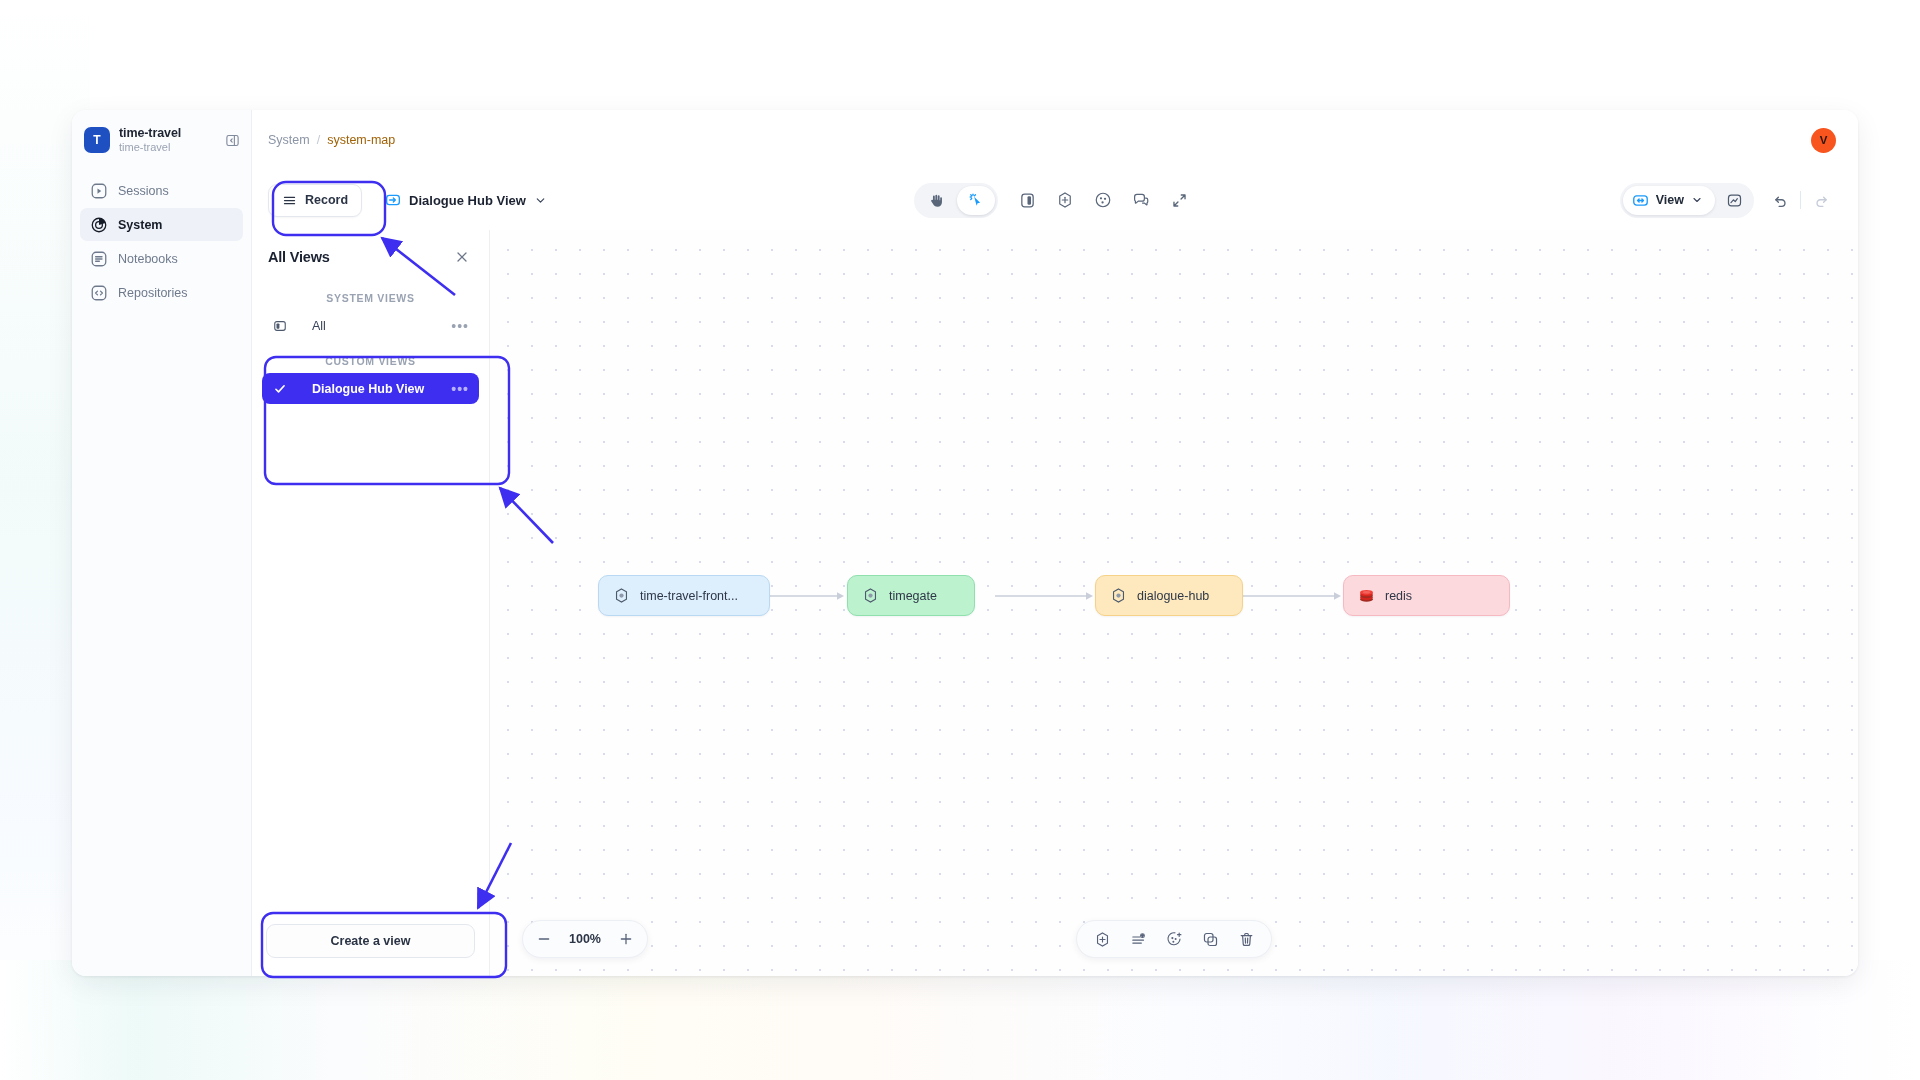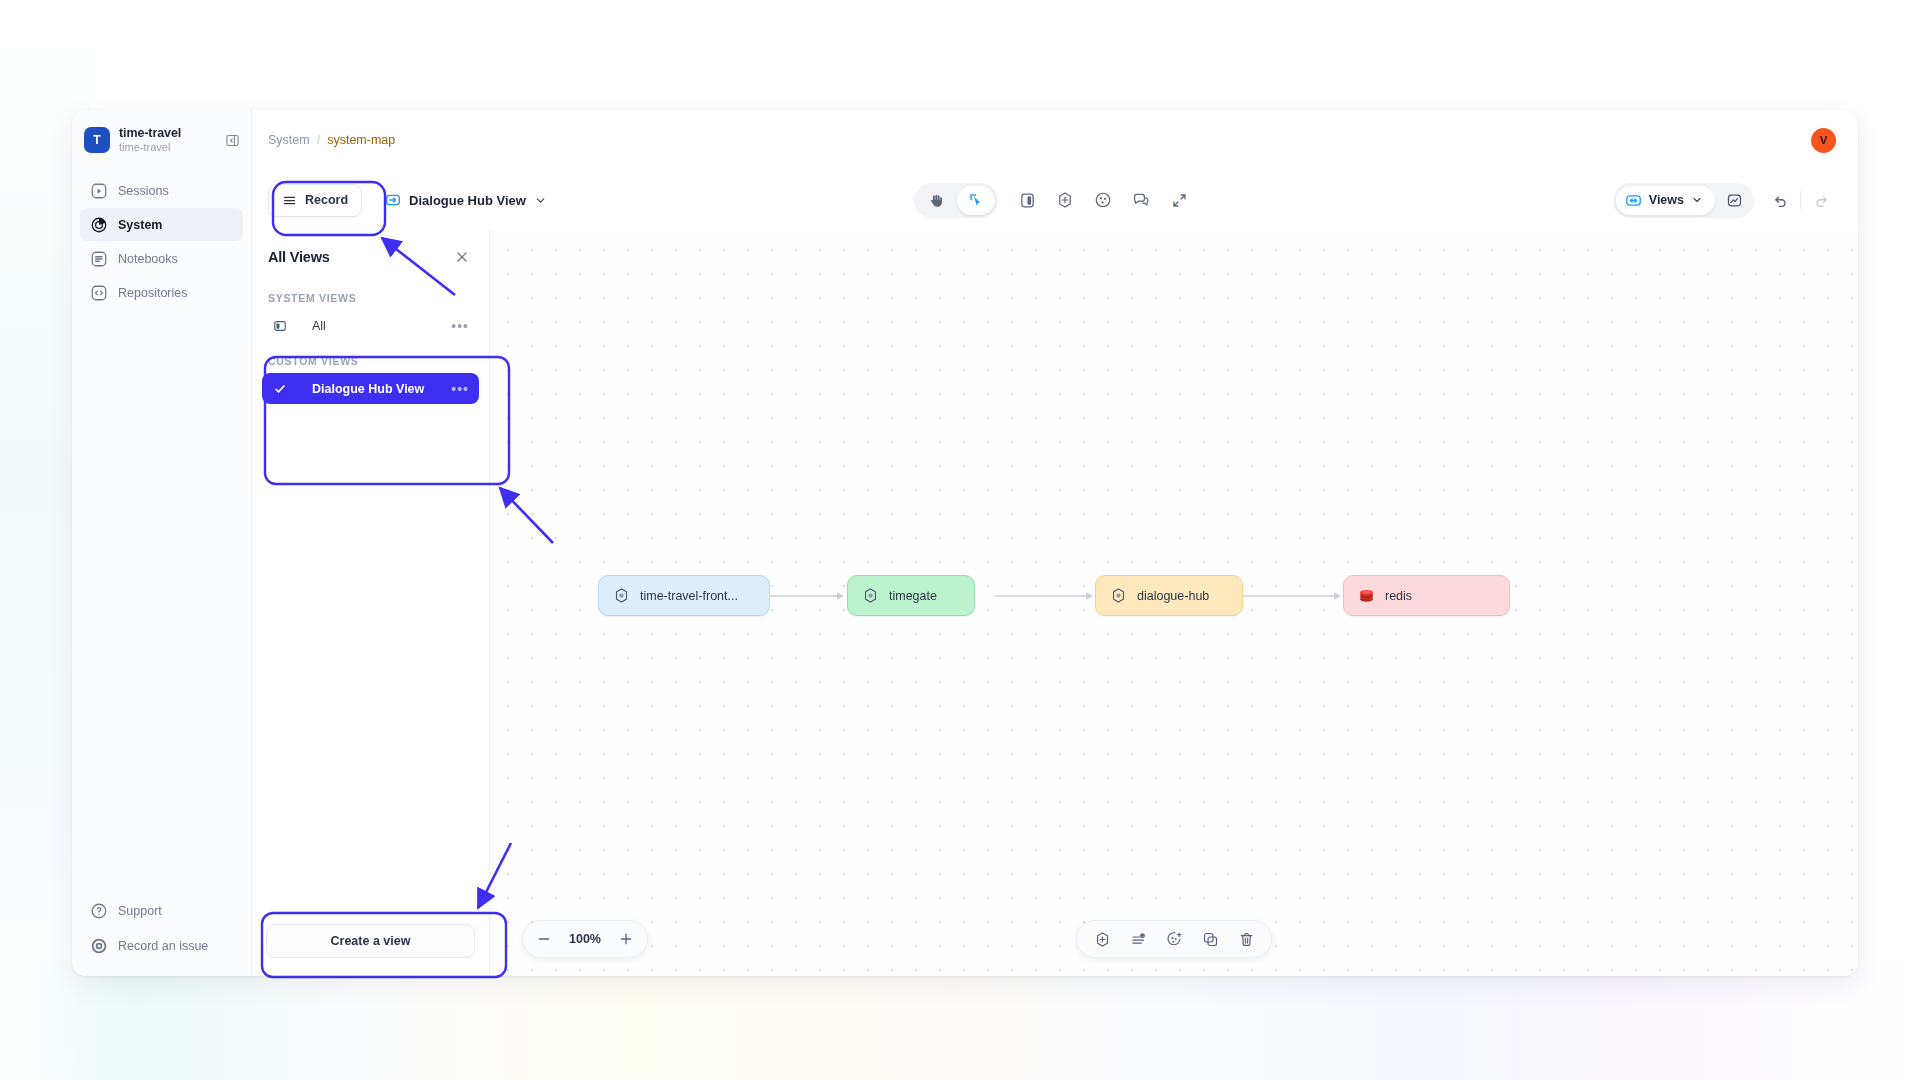--- a/index.html
+++ b/index.html
@@ -206,21 +206,21 @@
     padding: 16px 16px 10px 16px;
   }
   .vp-title { font-size: 14.5px; font-weight: 700; color: #1b2231; letter-spacing: -.2px; }
   .vp-close {
     margin-left: auto; width: 22px; height: 22px;
     display: flex; align-items: center; justify-content: center;
     color: #6b7689; cursor: pointer;
   }
   .vp-section-label {
     font-size: 10.5px; font-weight: 700; letter-spacing: .7px;
-    color: #9aa3b2; padding: 14px 16px 6px;
+    color: #9aa3b2; padding: 14px 16px 6px; text-align: center;
   }
   .vp-item {
     display: flex; align-items: center; gap: 25px;
     margin: 0 10px; padding: 0 10px;
     height: 31px; border-radius: 8px;
     font-size: 12.5px; color: #38425a; cursor: pointer;
   }
   .vp-item .vp-dots { margin-left: auto; color: #9aa3b2; font-size: 14px; letter-spacing: 1px; line-height: 1; }
   .vp-item.selected { background: #3d2ef0; color: #ffffff; font-weight: 600; }
   .vp-item.selected .vp-dots { color: #b9b2fb; }
@@ -354,41 +354,20 @@
               <rect x="3" y="3" width="18" height="18" rx="5"></rect>
               <path d="M10 9.5L7.5 12l2.5 2.5M14 9.5l2.5 2.5-2.5 2.5" stroke-linecap="round" stroke-linejoin="round"></path>
             </svg>
           </span>
           <span>Repositories</span>
         </div>
       </div>
 
       <div class="nav-spacer"></div>
 
-      <div class="nav-bottom">
-        <div class="nav-item">
-          <span class="nav-icon">
-            <svg width="18" height="18" viewBox="0 0 24 24" fill="none" stroke="currentColor" stroke-width="1.7">
-              <circle cx="12" cy="12" r="9"></circle>
-              <path d="M9.8 9.3a2.3 2.3 0 1 1 2.9 2.6c-.5.2-.7.6-.7 1.1v.4" stroke-linecap="round"></path>
-              <circle cx="12" cy="16.3" r=".9" fill="currentColor" stroke="none"></circle>
-            </svg>
-          </span>
-          <span>Support</span>
-        </div>
-        <div class="nav-item">
-          <span class="nav-icon">
-            <svg width="18" height="18" viewBox="0 0 24 24" fill="none" stroke="currentColor" stroke-width="2.4">
-              <circle cx="12" cy="12" r="8.5"></circle>
-                <circle cx="12" cy="12" r="3.2"></circle>
-            </svg>
-          </span>
-          <span>Record an issue</span>
-        </div>
-      </div>
     </div>
 
     <div id="main">
 
       <div id="topbar">
         <div style="display:flex;align-items:center;">
           <span class="crumb">System</span>
           <span class="crumb-sep">/</span>
           <span class="crumb-cur">system-map</span>
         </div>
@@ -483,21 +462,21 @@
 
         <div class="tb-right">
           <div class="auto-group">
             <div class="auto-pill">
               <span style="display:flex;">
                 <svg width="17" height="17" viewBox="0 0 24 24" fill="none" stroke="#1a9afd" stroke-width="1.9">
                   <rect x="2.5" y="5.5" width="19" height="13" rx="4"></rect>
                   <path d="M8.3 12h7.4M10 9.8L7.8 12l2.2 2.2M14 9.8l2.2 2.2-2.2 2.2" stroke-linecap="round" stroke-linejoin="round"></path>
                 </svg>
               </span>
-              <span>Views</span>
+              <span>View</span>
               <span style="display:flex;color:#3b465c;">
                 <svg width="12" height="12" viewBox="0 0 24 24" fill="none" stroke="currentColor" stroke-width="2.3" stroke-linecap="round" stroke-linejoin="round">
                     <path d="M6 9l6 6 6-6"></path>
                   </svg>
               </span>
             </div>
             <div class="auto-icon-btn">
               <svg width="17" height="17" viewBox="0 0 24 24" fill="none" stroke="currentColor" stroke-width="1.7">
                 <rect x="3.5" y="4.5" width="17" height="15" rx="4"></rect>
                 <path d="M7 15l3.5-4 2.5 2.5L16 9.5" stroke-linecap="round" stroke-linejoin="round"></path>

